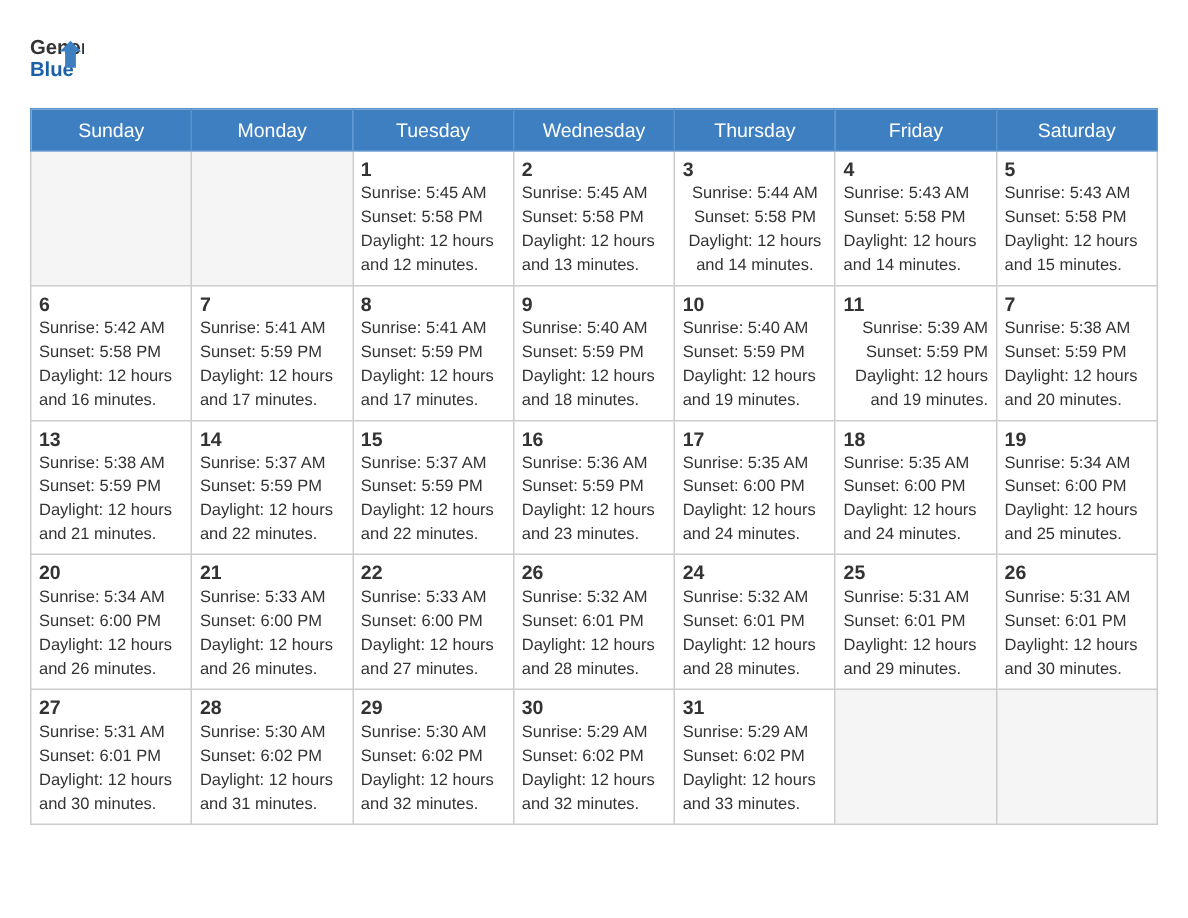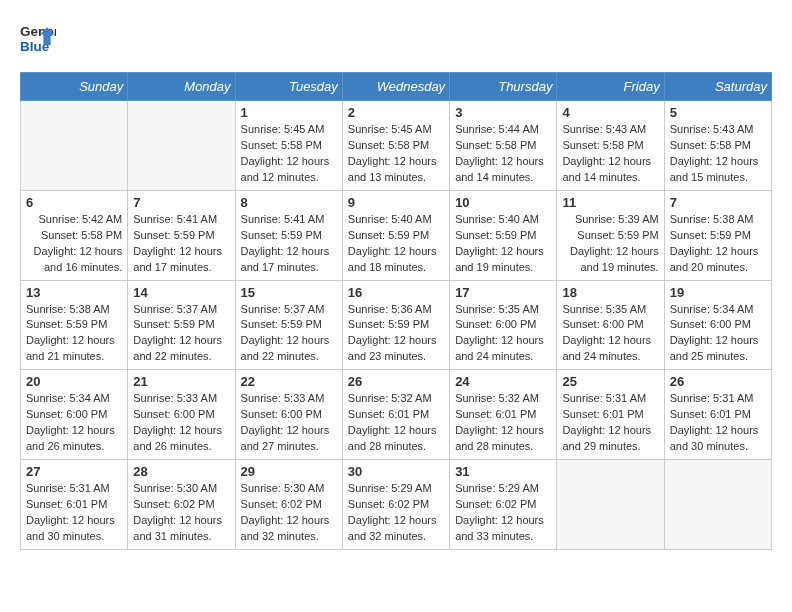--- a/index.html
+++ b/index.html
@@ -41,23 +41,22 @@
       width: 100%;
       border-collapse: collapse;
       table-layout: fixed;
     }
     th {
       background-color: #3d7fc1;
       color: #fff;
       padding: 6px 4px;
       font-size: 13px;
       font-weight: normal;
-      text-align: right;
+      text-align: center;
       border: 1px solid #5a92cc;
-      font-style: italic;
     }
     td {
       border: 1px solid #ccc;
       vertical-align: top;
       padding: 4px 5px;
       font-size: 11px;
       color: #333;
       height: 80px;
       background: #fff;
     }
@@ -123,21 +122,21 @@
         </td>
         <td>
           <span class="day-number">2</span>
           <div class="day-info" style="white-space: pre-line;">Sunrise: 5:45 AM
 Sunset: 5:58 PM
 Daylight: 12 hours
 and 13 minutes.</div>
         </td>
         <td>
           <span class="day-number">3</span>
-          <div class="day-info" style="white-space: pre-line;">Sunrise: 5:44 AM
+          <div class="day-info" style="white-space: pre-line; text-align: center;">Sunrise: 5:44 AM
 Sunset: 5:58 PM
 Daylight: 12 hours
 and 14 minutes.</div>
         </td>
         <td>
           <span class="day-number">4</span>
           <div class="day-info" style="white-space: pre-line;">Sunrise: 5:43 AM
 Sunset: 5:58 PM
 Daylight: 12 hours
 and 14 minutes.</div>
@@ -146,21 +145,21 @@
           <span class="day-number">5</span>
           <div class="day-info" style="white-space: pre-line;">Sunrise: 5:43 AM
 Sunset: 5:58 PM
 Daylight: 12 hours
 and 15 minutes.</div>
         </td>
       </tr>
       <tr class="row-bg-alt">
         <td>
           <span class="day-number">6</span>
-          <div class="day-info" style="white-space: pre-line; text-align: right;">Sunrise: 5:42 AM
+          <div class="day-info" style="white-space: pre-line;">Sunrise: 5:42 AM
 Sunset: 5:58 PM
 Daylight: 12 hours
 and 16 minutes.</div>
         </td>
         <td>
           <span class="day-number">7</span>
           <div class="day-info" style="white-space: pre-line;">Sunrise: 5:41 AM
 Sunset: 5:59 PM
 Daylight: 12 hours
 and 17 minutes.</div>

